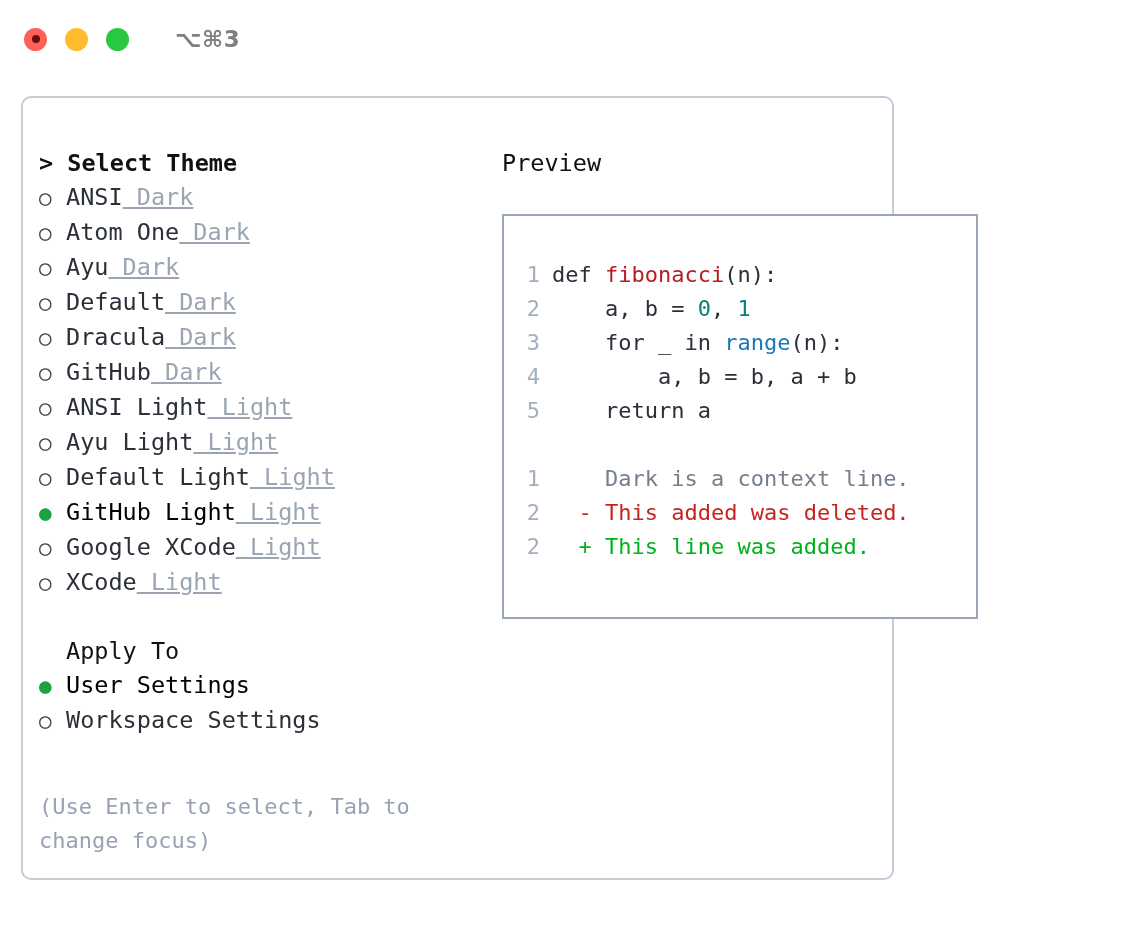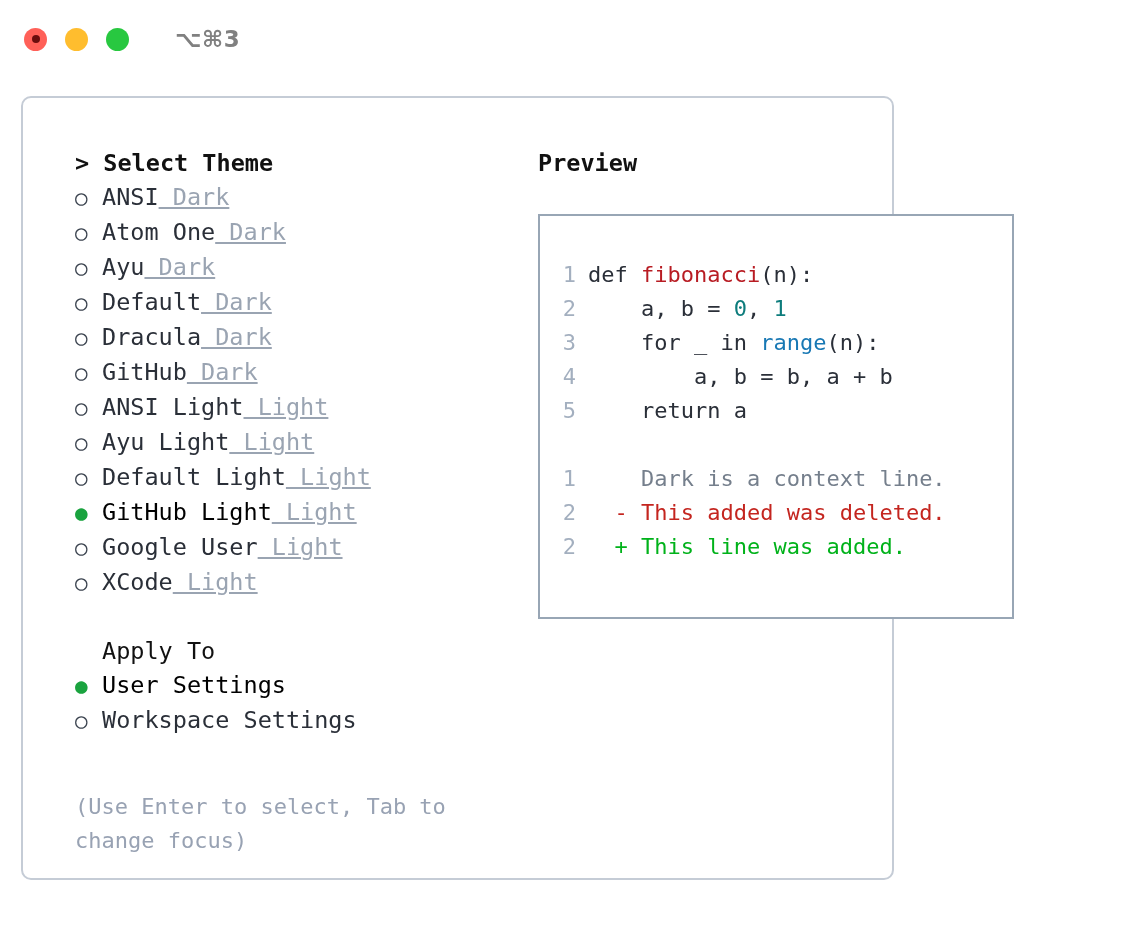--- a/index.html
+++ b/index.html
@@ -72,21 +72,20 @@
   .dialog {
     position: absolute;
     left: 21px;
     top: 96px;
     width: 873px;
     height: 784px;
     border: 2px solid #c5ccd6;
     border-radius: 10px;
     box-sizing: border-box;
     background: #ffffff;
-    padding-left: 36px;
   }
 
   .dialog-inner {
     position: relative;
     width: 100%;
     height: 100%;
   }
 
   
   .left-col {
@@ -143,21 +142,21 @@
   
   .right-col {
     position: absolute;
     left: 479px;
     top: 48px;
     width: 480px;
   }
   .preview-title {
     font-size: 23.5px;
     line-height: 34px;
-    font-weight: 700;
+    font-weight: 400;
     color: #111111;
   }
 
   .preview-panel {
     margin-top: 34px;
     width: 476px;
     height: 405px;
     border: 2px solid #98a6b5;
     box-sizing: border-box;
     background: #ffffff;
@@ -216,21 +215,21 @@
             <div class="opt"><span class="bullet">○</span><span class="name">ANSI</span><span class="cat"> Dark</span></div>
             <div class="opt"><span class="bullet">○</span><span class="name">Atom One</span><span class="cat"> Dark</span></div>
             <div class="opt"><span class="bullet">○</span><span class="name">Ayu</span><span class="cat"> Dark</span></div>
             <div class="opt"><span class="bullet">○</span><span class="name">Default</span><span class="cat"> Dark</span></div>
             <div class="opt"><span class="bullet">○</span><span class="name">Dracula</span><span class="cat"> Dark</span></div>
             <div class="opt"><span class="bullet">○</span><span class="name">GitHub</span><span class="cat"> Dark</span></div>
             <div class="opt"><span class="bullet">○</span><span class="name">ANSI Light</span><span class="cat"> Light</span></div>
             <div class="opt"><span class="bullet">○</span><span class="name">Ayu Light</span><span class="cat"> Light</span></div>
             <div class="opt"><span class="bullet">○</span><span class="name">Default Light</span><span class="cat"> Light</span></div>
             <div class="opt selected"><span class="bullet">●</span><span class="name">GitHub Light</span><span class="cat"> Light</span></div>
-            <div class="opt"><span class="bullet">○</span><span class="name">Google User</span><span class="cat"> Light</span></div>
+            <div class="opt"><span class="bullet">○</span><span class="name">Google XCode</span><span class="cat"> Light</span></div>
             <div class="opt"><span class="bullet">○</span><span class="name">XCode</span><span class="cat"> Light</span></div>
           </div>
 
         <div class="list-gap"></div>
 
         <div class="section-head unfocused">Apply To</div>
 
         <div id="apply-list">
             <div class="opt selected"><span class="bullet">●</span><span class="name">User Settings</span><span class="cat"></span></div>
             <div class="opt"><span class="bullet">○</span><span class="name">Workspace Settings</span><span class="cat"></span></div>

